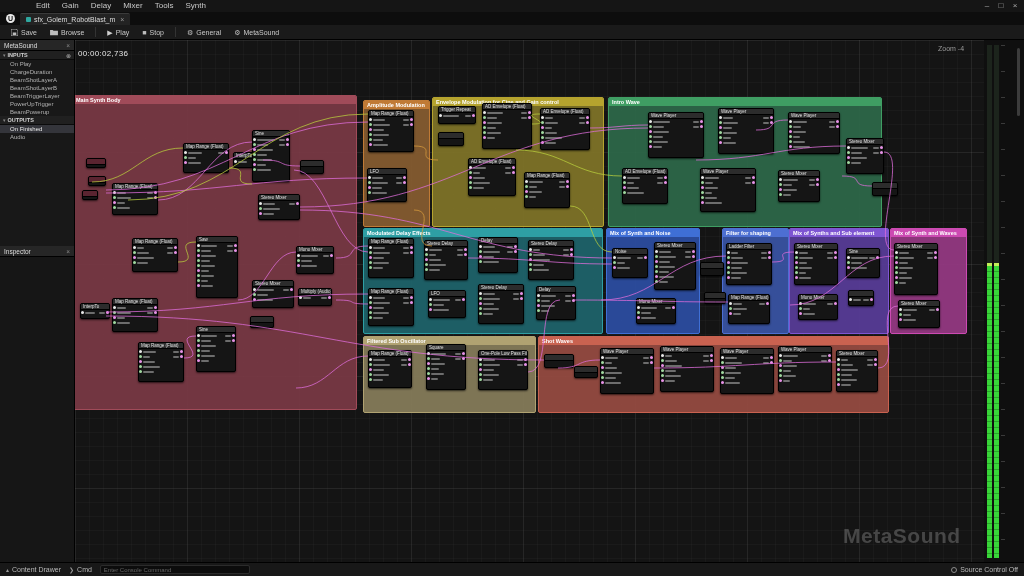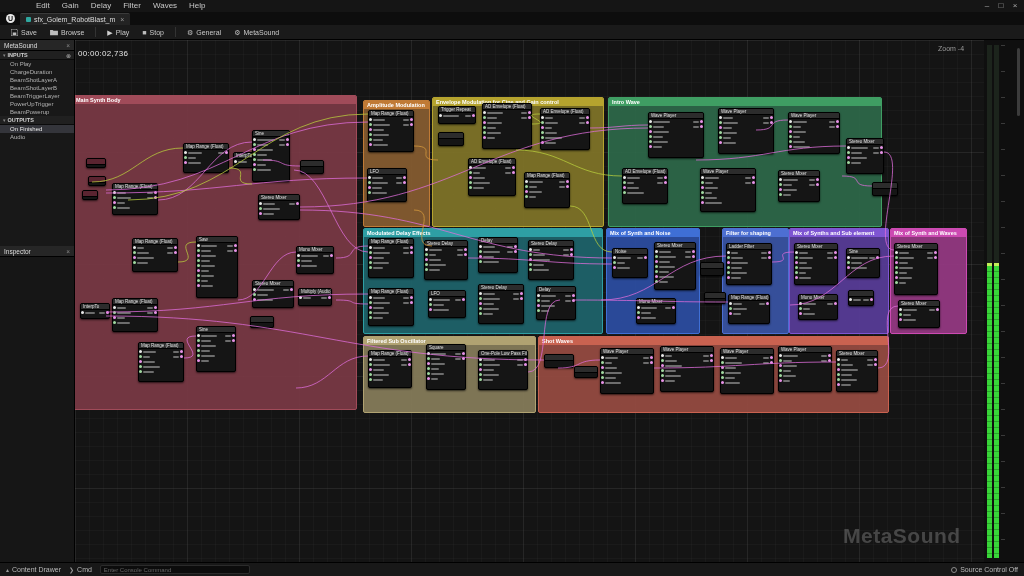--- a/index.html
+++ b/index.html
@@ -99,23 +99,23 @@
   #sb-right { margin-left:auto; display:flex; align-items:center; gap:3px; }
   .sc-icon { width:6px; height:6px; border:1px solid #8a8a8a; border-radius:50%; }
 </style>
 </head>
 <body>
 
 <div id="menubar">
   <span class="menu-item">Edit</span>
   <span class="menu-item">Gain</span>
   <span class="menu-item">Delay</span>
-  <span class="menu-item">Filter</span>
-  <span class="menu-item">Waves</span>
-  <span class="menu-item">Help</span>
+  <span class="menu-item">Mixer</span>
+  <span class="menu-item">Tools</span>
+  <span class="menu-item">Synth</span>
   <div id="win-controls">
     <span class="win-btn">–</span>
     <span class="win-btn">□</span>
     <span class="win-btn">×</span>
   </div>
 </div>
 
 <div id="tabbar">
   <span id="ue-logo">U</span>
   <div class="tab">

